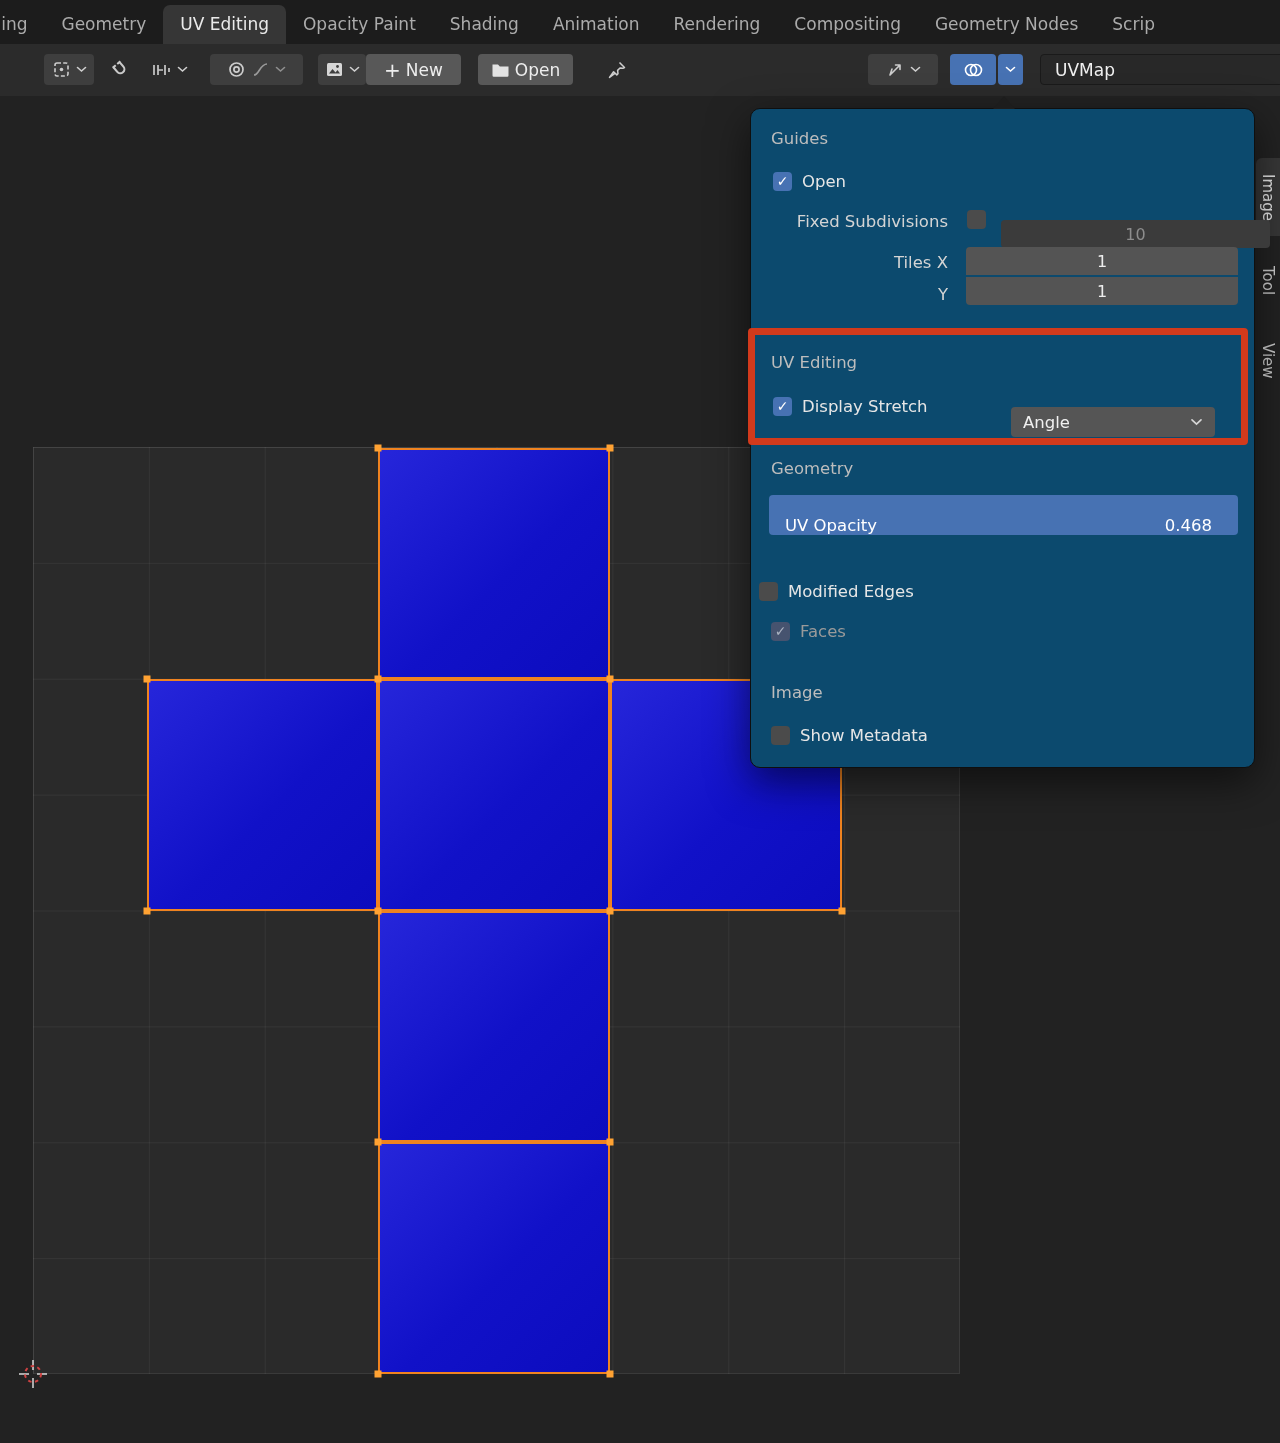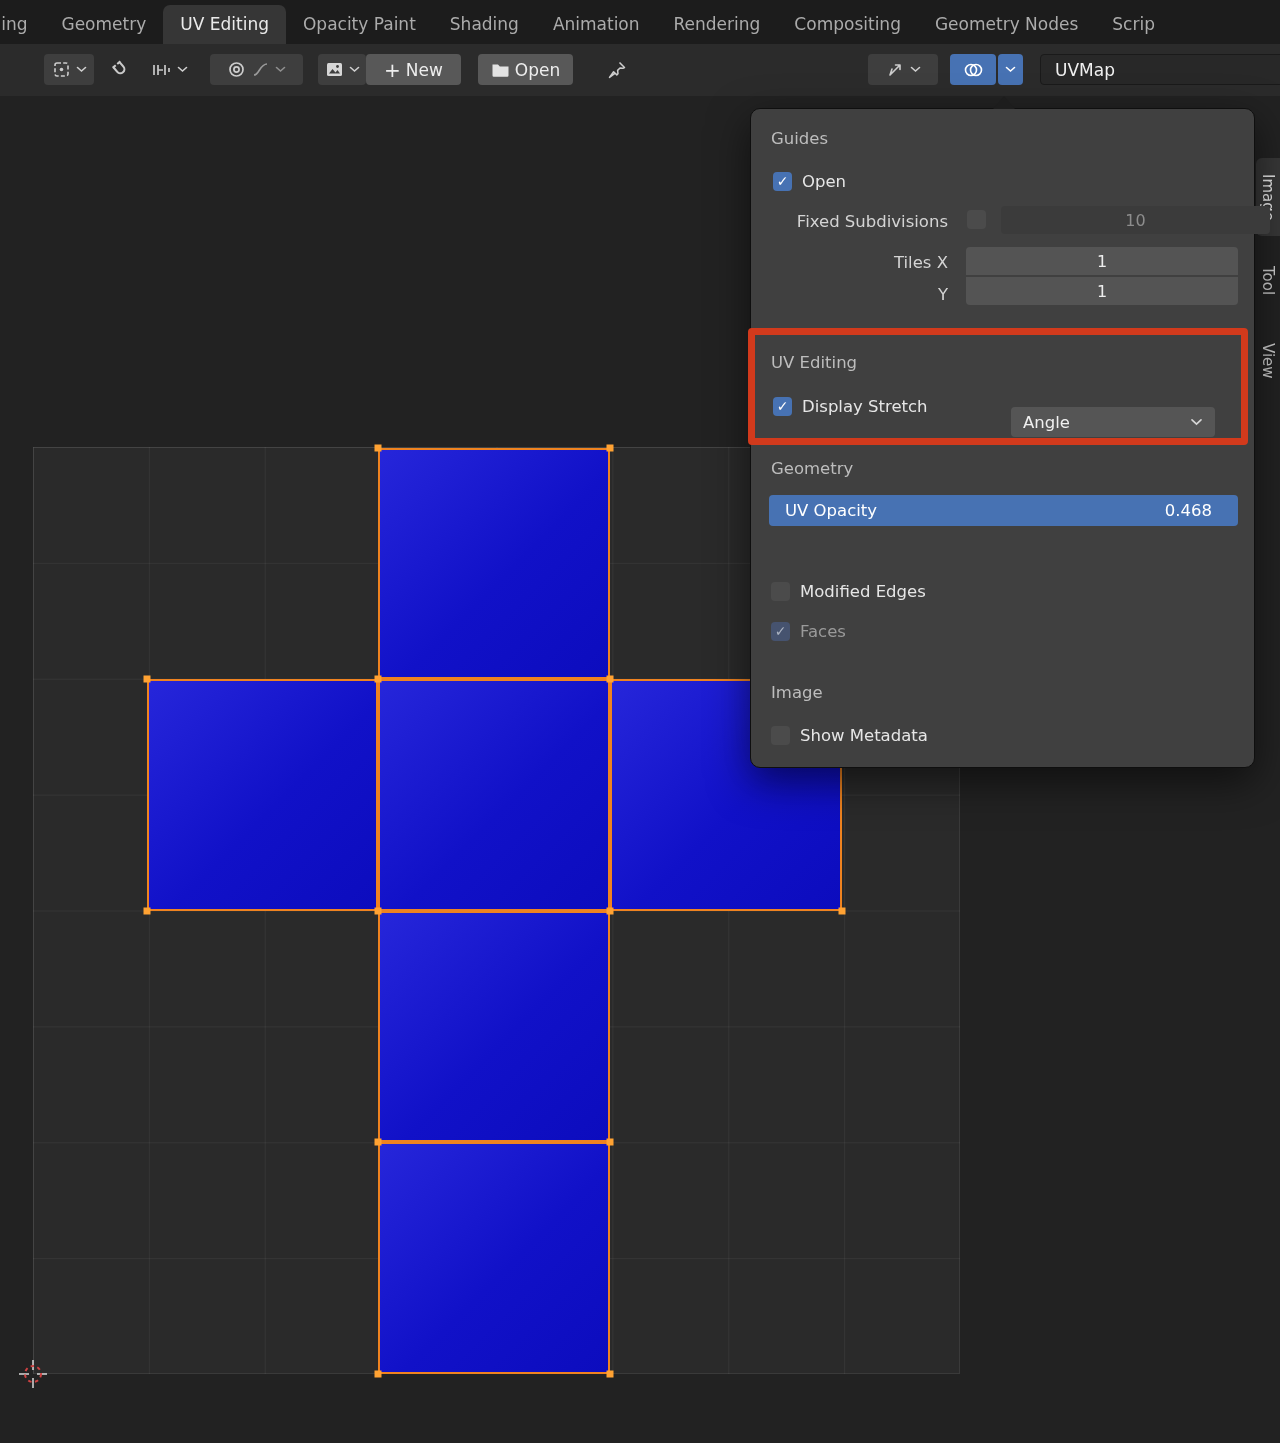--- a/index.html
+++ b/index.html
@@ -36,42 +36,42 @@
   .uv-face{position:absolute;box-sizing:border-box;border:2px solid #ef8320;
     background:linear-gradient(135deg,#2626da 0%,#1111c8 55%,#0c0cbe 100%);z-index:3}
   .uv-vert{position:absolute;width:7px;height:7px;background:#ffa233;
     transform:translate(-50%,-50%);z-index:4}
   .cursor2d{position:absolute;z-index:5}
   
   .vtab{position:absolute;left:1256px;width:24px;writing-mode:vertical-rl;
     font-size:15px;color:#c9c9c9;display:flex;align-items:center;justify-content:center;z-index:15}
   .vtab.active{background:#373737;color:#e6e6e6;border-radius:6px 0 0 6px}
   
-  .popover{position:absolute;left:750px;top:108px;width:503px;height:658px;background:#404040;
+  .popover{position:absolute;left:750px;top:108px;width:503px;height:658px;background:#0c4a6e;
     border:1px solid #0f0f0f;border-radius:10px;box-shadow:0 14px 40px rgba(0,0,0,.55);z-index:30}
   .pop-arrow{position:absolute;left:993px;top:96px;width:0;height:0;
     border-left:11px solid transparent;border-right:11px solid transparent;
     border-bottom:13px solid #1d1d1d;z-index:31}
   .sec{position:absolute;font-size:16.5px;color:#bdbdbd}
   .prow{position:absolute;display:flex;align-items:center;gap:10px;font-size:16.5px;color:#e6e6e6;height:24px}
   .rlabel{position:absolute;text-align:right;font-size:16.5px;color:#d4d4d4}
   .cb{width:19px;height:19px;border-radius:4px;background:#4b4b4b;display:flex;align-items:center;
     justify-content:center;font-size:14px;line-height:1;color:#fff;flex:0 0 auto;box-sizing:border-box}
   .cb.on{background:#4772b3}
   .cb.dis{background:#46536f;color:#aab2c0}
   .dim{color:#9a9a9a}
   .fld{position:absolute;background:#545454;color:#ededed;font-size:16px;display:flex;
     align-items:center;justify-content:center;height:28px;box-sizing:border-box}
   .fld.dis{background:#3b3b3b;color:#8d8d8d}
   .rtop{border-radius:4px 4px 0 0}.rbot{border-radius:0 0 4px 4px}.rall{border-radius:4px}
   .dd{position:absolute;background:#555555;border-radius:4px;color:#f0f0f0;font-size:16.5px;
     display:flex;align-items:center;padding:0 12px;height:30px;box-sizing:border-box}
   .dd .spacer{margin-left:auto}
   .slider{position:absolute;background:#4772b3;border-radius:4px;color:#fff;font-size:16.5px;
-    display:flex;align-items:center;padding:0 16px;height:31px;box-sizing:border-box}
+    display:flex;align-items:flex-end;padding:0 16px;height:40px;box-sizing:border-box}
   .slider .val{margin-left:auto;padding-right:10px}
   
   .redbox{position:absolute;left:748px;top:328px;width:500px;height:117px;
     border:7px solid #d23a1c;border-radius:4px;box-sizing:border-box;z-index:40;pointer-events:none}
   svg{display:block}
 </style>
 </head>
 <body>
 
 <div class="topbar">
@@ -262,21 +262,21 @@
 
   <div class="sec" style="left:20px;top:20px">Guides</div>
 
   <div class="prow" style="left:22px;top:60px">
     <span class="cb on">✓</span>
     <span>Open</span>
   </div>
 
   <div class="rlabel" style="left:0;top:103px;width:197px">Fixed Subdivisions</div>
   <span class="cb" style="position:absolute;left:216px;top:101px"></span>
-  <div class="fld dis rall" style="left:250px;top:97px;width:269px">10</div>
+  <div class="fld dis rall" style="left:250px;top:111px;width:269px">10</div>
 
   <div class="rlabel" style="left:0;top:144px;width:197px">Tiles X</div>
   <div class="fld rtop" style="left:215px;top:138px;width:272px">1</div>
 
   <div class="rlabel" style="left:0;top:176px;width:197px">Y</div>
   <div class="fld rbot" style="left:215px;top:168px;width:272px">1</div>
 
   <div class="sec" style="left:20px;top:244px">UV Editing</div>
 
   <div class="prow" style="left:22px;top:285px">
@@ -293,21 +293,21 @@
   </div>
 
   <div class="sec" style="left:20px;top:350px">Geometry</div>
 
   <div class="slider" style="left:18px;top:386px;width:469px">
     <span>UV Opacity</span>
     <span class="val">0.468</span>
   </div>
 
 
-  <div class="prow" style="left:20px;top:470px">
+  <div class="prow" style="left:8px;top:470px">
     <span class="cb"></span>
     <span>Modified Edges</span>
   </div>
 
   <div class="prow" style="left:20px;top:510px">
     <span class="cb dis">✓</span>
     <span class="dim">Faces</span>
   </div>
 
   <div class="sec" style="left:20px;top:574px">Image</div>

